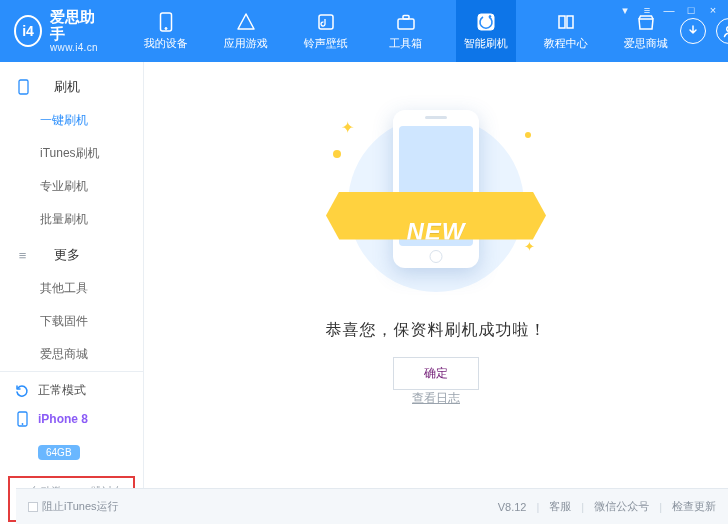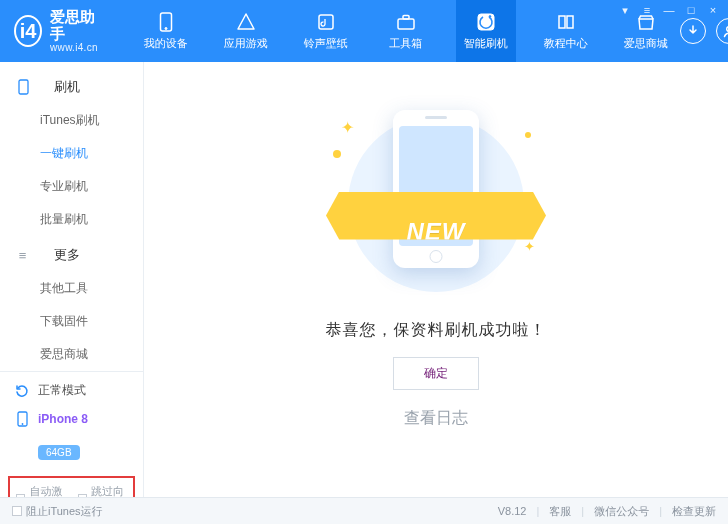--- a/index.html
+++ b/index.html
@@ -2,21 +2,21 @@
 <html><head>
 <meta charset="utf-8">
 <style>
   * { box-sizing: border-box; margin: 0; padding: 0; }
   html, body { width: 728px; height: 524px; overflow: hidden; }
   body { font-family: "Microsoft YaHei", "PingFang SC", Arial, sans-serif; font-size: 12px; color: #333; background: #fff; }
 
   
   .header { height: 62px; background: #2a8efc; display: flex; align-items: stretch; color: #fff; position: relative; }
   .logo-wrap { display: flex; align-items: center; padding: 0 14px; gap: 8px; }
-  .logo-circle { width: 32px; height: 32px; border: 2px solid #fff; border-radius: 50%; display: flex; align-items: center; justify-content: center; font-weight: bold; font-size: 20px; color: #fff; }
+  .logo-circle { width: 32px; height: 32px; border: 2px solid #fff; border-radius: 50%; display: flex; align-items: center; justify-content: center; font-weight: bold; font-size: 14px; color: #fff; }
   .logo-txt .brand { font-size: 15px; font-weight: 600; line-height: 1.1; }
   .logo-txt .url { font-size: 10px; opacity: 0.9; letter-spacing: 0.3px; }
 
   .nav { display: flex; flex: 1; }
   .nav-item { width: 60px; display: flex; flex-direction: column; align-items: center; justify-content: center; gap: 4px; font-size: 11px; cursor: pointer; margin-left: 20px; }
   .nav-item.active { background: #0d75e8; }
   .nav-item .ni-icon { width: 20px; height: 20px; display: flex; align-items: center; justify-content: center; }
   .nav-item svg { fill: #fff; stroke: #fff; }
 
   .syswin { position: absolute; top: 4px; right: 8px; display: flex; gap: 8px; font-size: 11px; opacity: 0.9; }
@@ -58,24 +58,24 @@
   .ribbon-band { position: absolute; width: 220px; height: 48px; background: #ffd23f; top: 56%; left: 50%; transform: translate(-50%, -50%); clip-path: polygon(6% 0, 94% 0, 100% 50%, 94% 100%, 6% 100%, 0 50%); display: flex; align-items: center; justify-content: center; }
   .ribbon-band .rb-txt { font-weight: 900; color: #fff; font-size: 24px; letter-spacing: 1px; font-style: italic; text-shadow: 0 1px 0 rgba(0,0,0,0.1); margin-top: 32px; }
   .dot { position: absolute; border-radius: 50%; background: #ffd23f; }
   .d1 { width: 8px; height: 8px; left: 6px; top: 42px; }
   .d2 { width: 6px; height: 6px; right: 14px; top: 24px; }
   .stars { position: absolute; left: 14px; top: 10px; color: #ffd23f; font-size: 16px; }
   .stars2 { position: absolute; right: 10px; bottom: 46px; color: #ffd23f; font-size: 13px; }
 
   .msg { margin-top: 20px; font-size: 16px; color: #333; letter-spacing: 1px; }
   .ok-btn { margin-top: 16px; border: 1px solid #d6dde5; background: #fff; padding: 7px 30px; font-size: 12px; color: #701a75; cursor: pointer; }
-  .log-link { margin-top: 18px; font-size: 16px; color: #9aa3ad; cursor: pointer; }
-
-  
-  .footer { position: absolute; left: 0; right: 0; bottom: 0; height: 27px; background: #f4f7fa; border-top: 1px solid #e3e9ef; display: flex; align-items: center; font-size: 11px; color: #8a939e; padding: 0 12px; }
+  .log-link { font-size: 12px; color: #9aa3ad; cursor: pointer; text-decoration: underline; }
+
+  
+  .footer { position: absolute; left: 16px; right: 0; bottom: 0; height: 36px; background: #f4f7fa; border-top: 1px solid #e3e9ef; display: flex; align-items: center; font-size: 11px; color: #8a939e; padding: 0 12px; }
   .footer .f-left { display: flex; align-items: center; gap: 5px; }
   .footer .f-right { margin-left: auto; display: flex; align-items: center; gap: 10px; }
   .footer .sep { color: #cfd7df; }
   .fchk { width: 10px; height: 10px; border: 1px solid #c6ccd4; background: #fff; }
 </style>
 </head>
 <body>
 
 <div class="header">
   <div class="logo-wrap">
@@ -178,22 +178,22 @@
   <div class="sidebar">
     <div class="side-scroll">
       <div class="side-sec-hdr">
         <span class="hdr-ico">
           <svg width="11" height="16" viewBox="0 0 11 16">
               <rect x="1" y="1" width="9" height="14" rx="1.5" fill="none" stroke="#2a8efc" stroke-width="1.3"></rect>
             </svg>
         </span>
         <span>刷机</span>
       </div>
+      <div class="side-sub active">一键刷机</div>
       <div class="side-sub">iTunes刷机</div>
-      <div class="side-sub active">一键刷机</div>
       <div class="side-sub">专业刷机</div>
       <div class="side-sub">批量刷机</div>
 
       <div class="side-sec-hdr">
         <span class="hdr-ico" style="color:#9aa3ad; font-weight:600; letter-spacing:1px;">≡</span>
         <span>更多</span>
       </div>
       <div class="side-sub">其他工具</div>
       <div class="side-sub">下载固件</div>
       <div class="side-sub">爱思商城</div>

